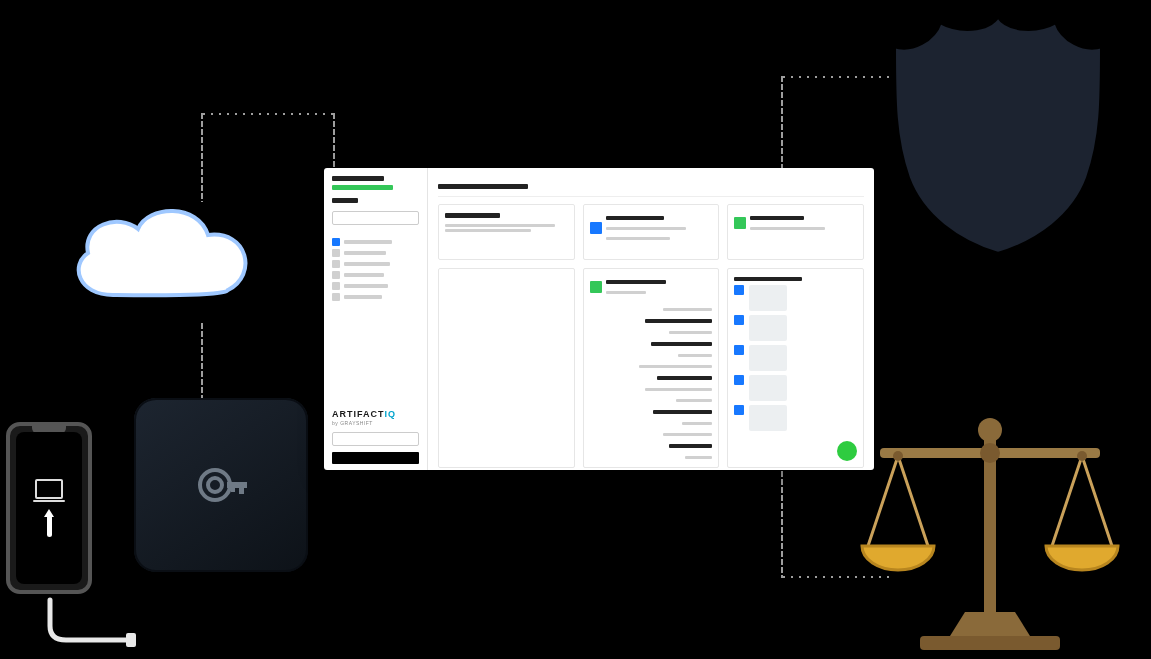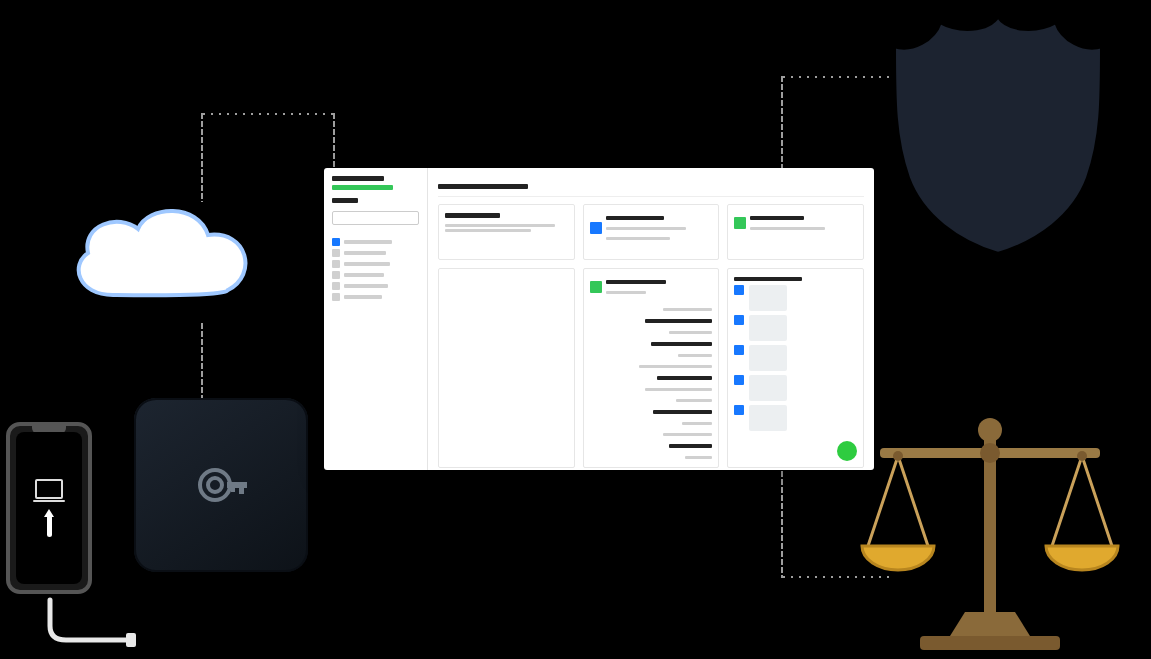--- a/index.html
+++ b/index.html
@@ -139,20 +139,28 @@
           </div>
         <div class="row">
             <div class="sq gry"></div>
             <div class="bar gry" style="width:44px;height:4px"></div>
           </div>
         <div class="row">
             <div class="sq gry"></div>
             <div class="bar gry" style="width:38px;height:4px"></div>
           </div>
       </div>
+      <div class="footer">
+        <div class="brand">
+          <span>ARTIFACT</span><span class="iq">IQ</span>
+        </div>
+        <div class="brand-sub">by GRAYSHIFT</div>
+        <div class="searchbox"></div>
+        <div class="blackbtn"></div>
+      </div>
     </div>
 
     <div class="main">
       <div class="hdr">
         <div class="bar blk" style="width:90px"></div>
       </div>
     </div>
 
     <div class="cols">
 

